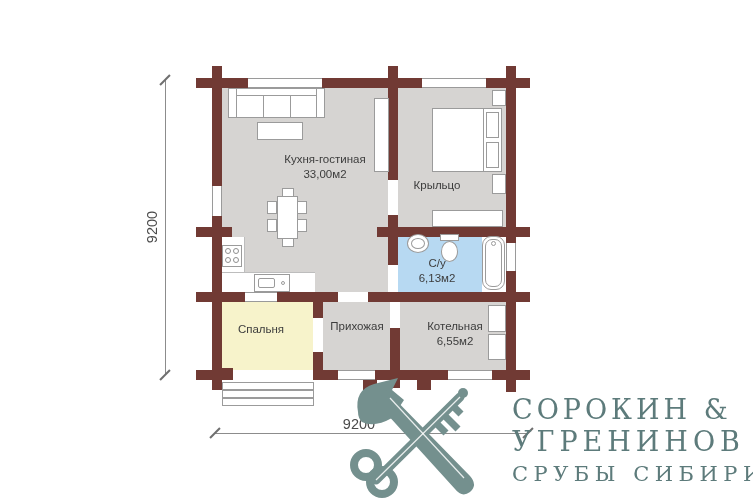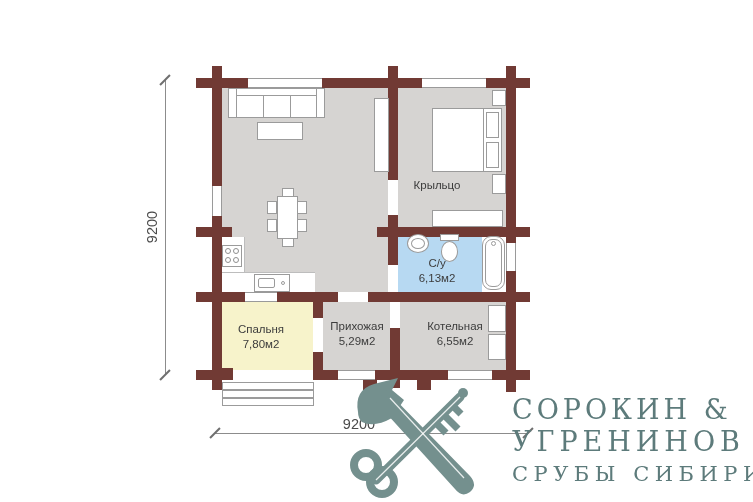--- a/index.html
+++ b/index.html
@@ -122,34 +122,36 @@
     <span class="furn oval" style="left:8px;top:4px;width:5px;height:5px;"></span>
   </div>
 
   <div class="furn" style="left:488px;top:305px;width:18px;height:27px;"></div>
   <div class="furn" style="left:488px;top:334px;width:18px;height:26px;"></div>
 
   <div class="furn" style="left:222px;top:382px;width:92px;height:8px;"></div>
   <div class="furn" style="left:222px;top:390px;width:92px;height:8px;"></div>
   <div class="furn" style="left:222px;top:398px;width:92px;height:8px;"></div>
 
+  <div class="room-label" style="left:255px;top:152px;">
+    <div>Кухня-гостиная</div>
+    <div>33,00м2</div>
+  </div>
   <div class="room-label" style="left:367px;top:178px;">
     <div>Крыльцо</div>
   </div>
   <div class="room-label" style="left:367px;top:256px;">
     <div>С/у</div>
     <div>6,13м2</div>
   </div>
   <div class="room-label" style="left:191px;top:322px;">
     <div>Спальня</div>
-    <div>7,80м2</div>
   </div>
   <div class="room-label" style="left:287px;top:319px;">
     <div>Прихожая</div>
-    <div>5,29м2</div>
   </div>
   <div class="room-label" style="left:385px;top:319px;">
     <div>Котельная</div>
     <div>6,55м2</div>
   </div>
 
   <div class="dim-line" style="left:165px;top:80px;width:1px;height:295px;"></div>
   <div class="dim-tick" style="left:158px;top:79px;"></div>
   <div class="dim-tick" style="left:158px;top:374px;"></div>
   <div class="dim-text" style="left:132px;top:217px;width:40px;height:20px;line-height:20px;text-align:center;transform:rotate(-90deg);">9200</div>

